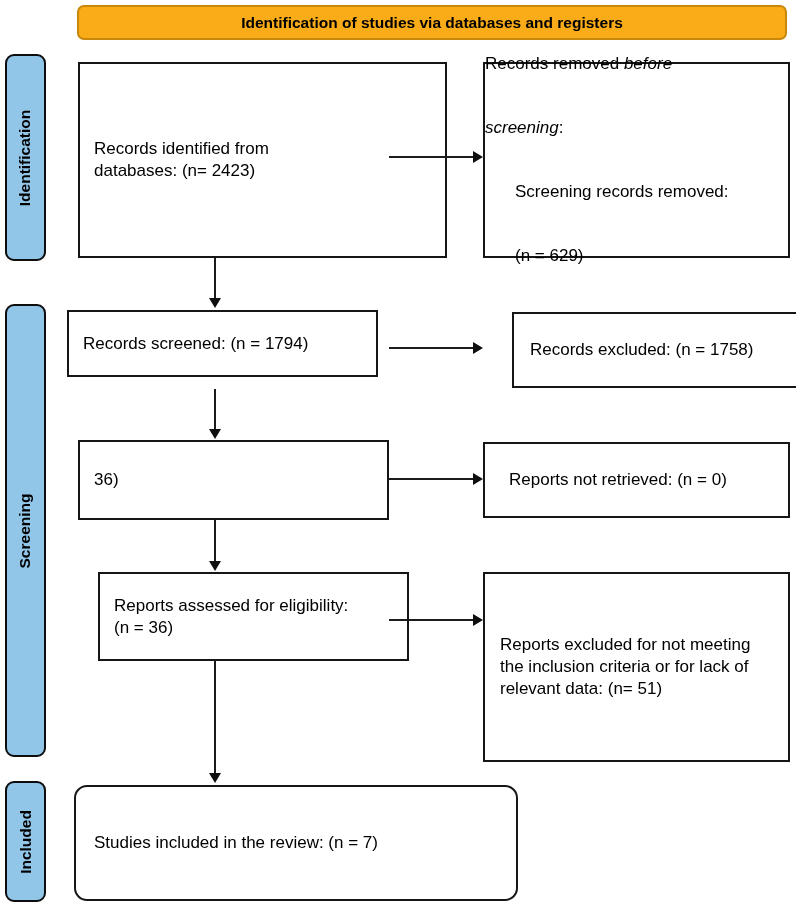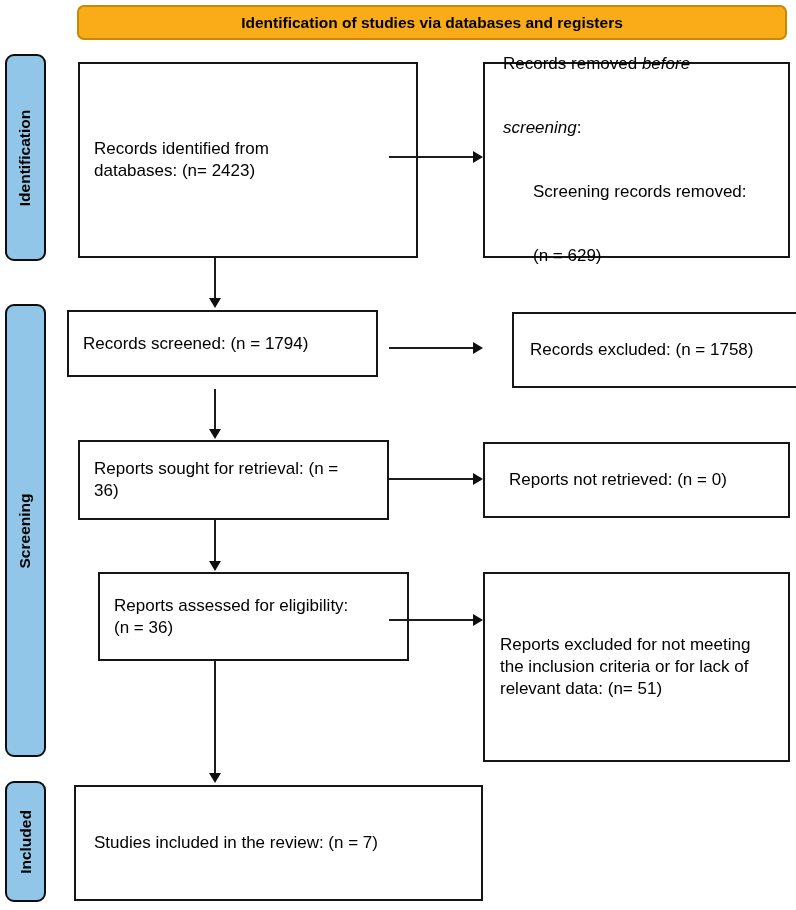--- a/index.html
+++ b/index.html
@@ -52,29 +52,29 @@
     background: #ffffff;
     border: 2px solid #161616;
     display: flex; flex-direction: column; justify-content: center;
     padding: 0 14px;
     font-size: 17px; line-height: 22px;
   }
   .line { white-space: nowrap; }
   .indent { padding-left: 30px; }
   .it { font-style: italic; }
 
-  .box-l1 { left: 78px;  top: 62px;  width: 340px; height: 196px; }
-  .box-r1 { left: 483px; top: 62px;  width: 307px; height: 196px; padding-left: 18px; gap: 42px; }
+  .box-l1 { left: 78px;  top: 62px;  width: 369px; height: 196px; }
+  .box-r1 { left: 483px; top: 62px;  width: 307px; height: 196px; padding-left: 0; gap: 42px; }
   .box-l2 { left: 67px;  top: 310px; width: 311px; height: 67px; }
   .box-r2 { left: 483px; top: 312px; width: 307px; height: 76px; padding-left: 16px; margin-left: 29px; }
   .box-l3 { left: 78px;  top: 440px; width: 311px; height: 80px; }
   .box-r3 { left: 483px; top: 442px; width: 307px; height: 76px; padding-left: 24px; }
   .box-l4 { left: 78px;  top: 572px; width: 311px; height: 89px; margin-left: 20px; }
   .box-r4 { left: 483px; top: 572px; width: 307px; height: 190px; padding-left: 15px; }
-  .box-l5 { left: 74px;  top: 785px; width: 409px; height: 116px; padding-left: 18px; }
+  .box-l5 { left: 74px;  top: 785px; width: 444px; height: 116px; padding-left: 18px; border-radius: 13px; }
 
   
   .varrow { position: absolute; width: 12px; }
   .varrow .stem {
     position: absolute; left: 5px; top: 0; bottom: 9px;
     width: 2px; background: #1c1c1c;
   }
   .varrow .head {
     position: absolute; left: 0; bottom: 0;
     width: 0; height: 0;
@@ -135,21 +135,20 @@
   </div>
 
   <div class="fbox box-l2">
     <div class="line">Records screened: (n = 1794)</div>
   </div>
   <div class="fbox box-r2">
     <div class="line">Records excluded: (n = 1758)</div>
   </div>
 
   <div class="fbox box-l3">
-    <div class="line">Reports sought for retrieval: (n =</div>
     <div class="line">36)</div>
   </div>
   <div class="fbox box-r3">
     <div class="line">Reports not retrieved: (n = 0)</div>
   </div>
 
   <div class="fbox box-l4">
     <div class="line">Reports assessed for eligibility:</div>
     <div class="line">(n = 36)</div>
   </div>

